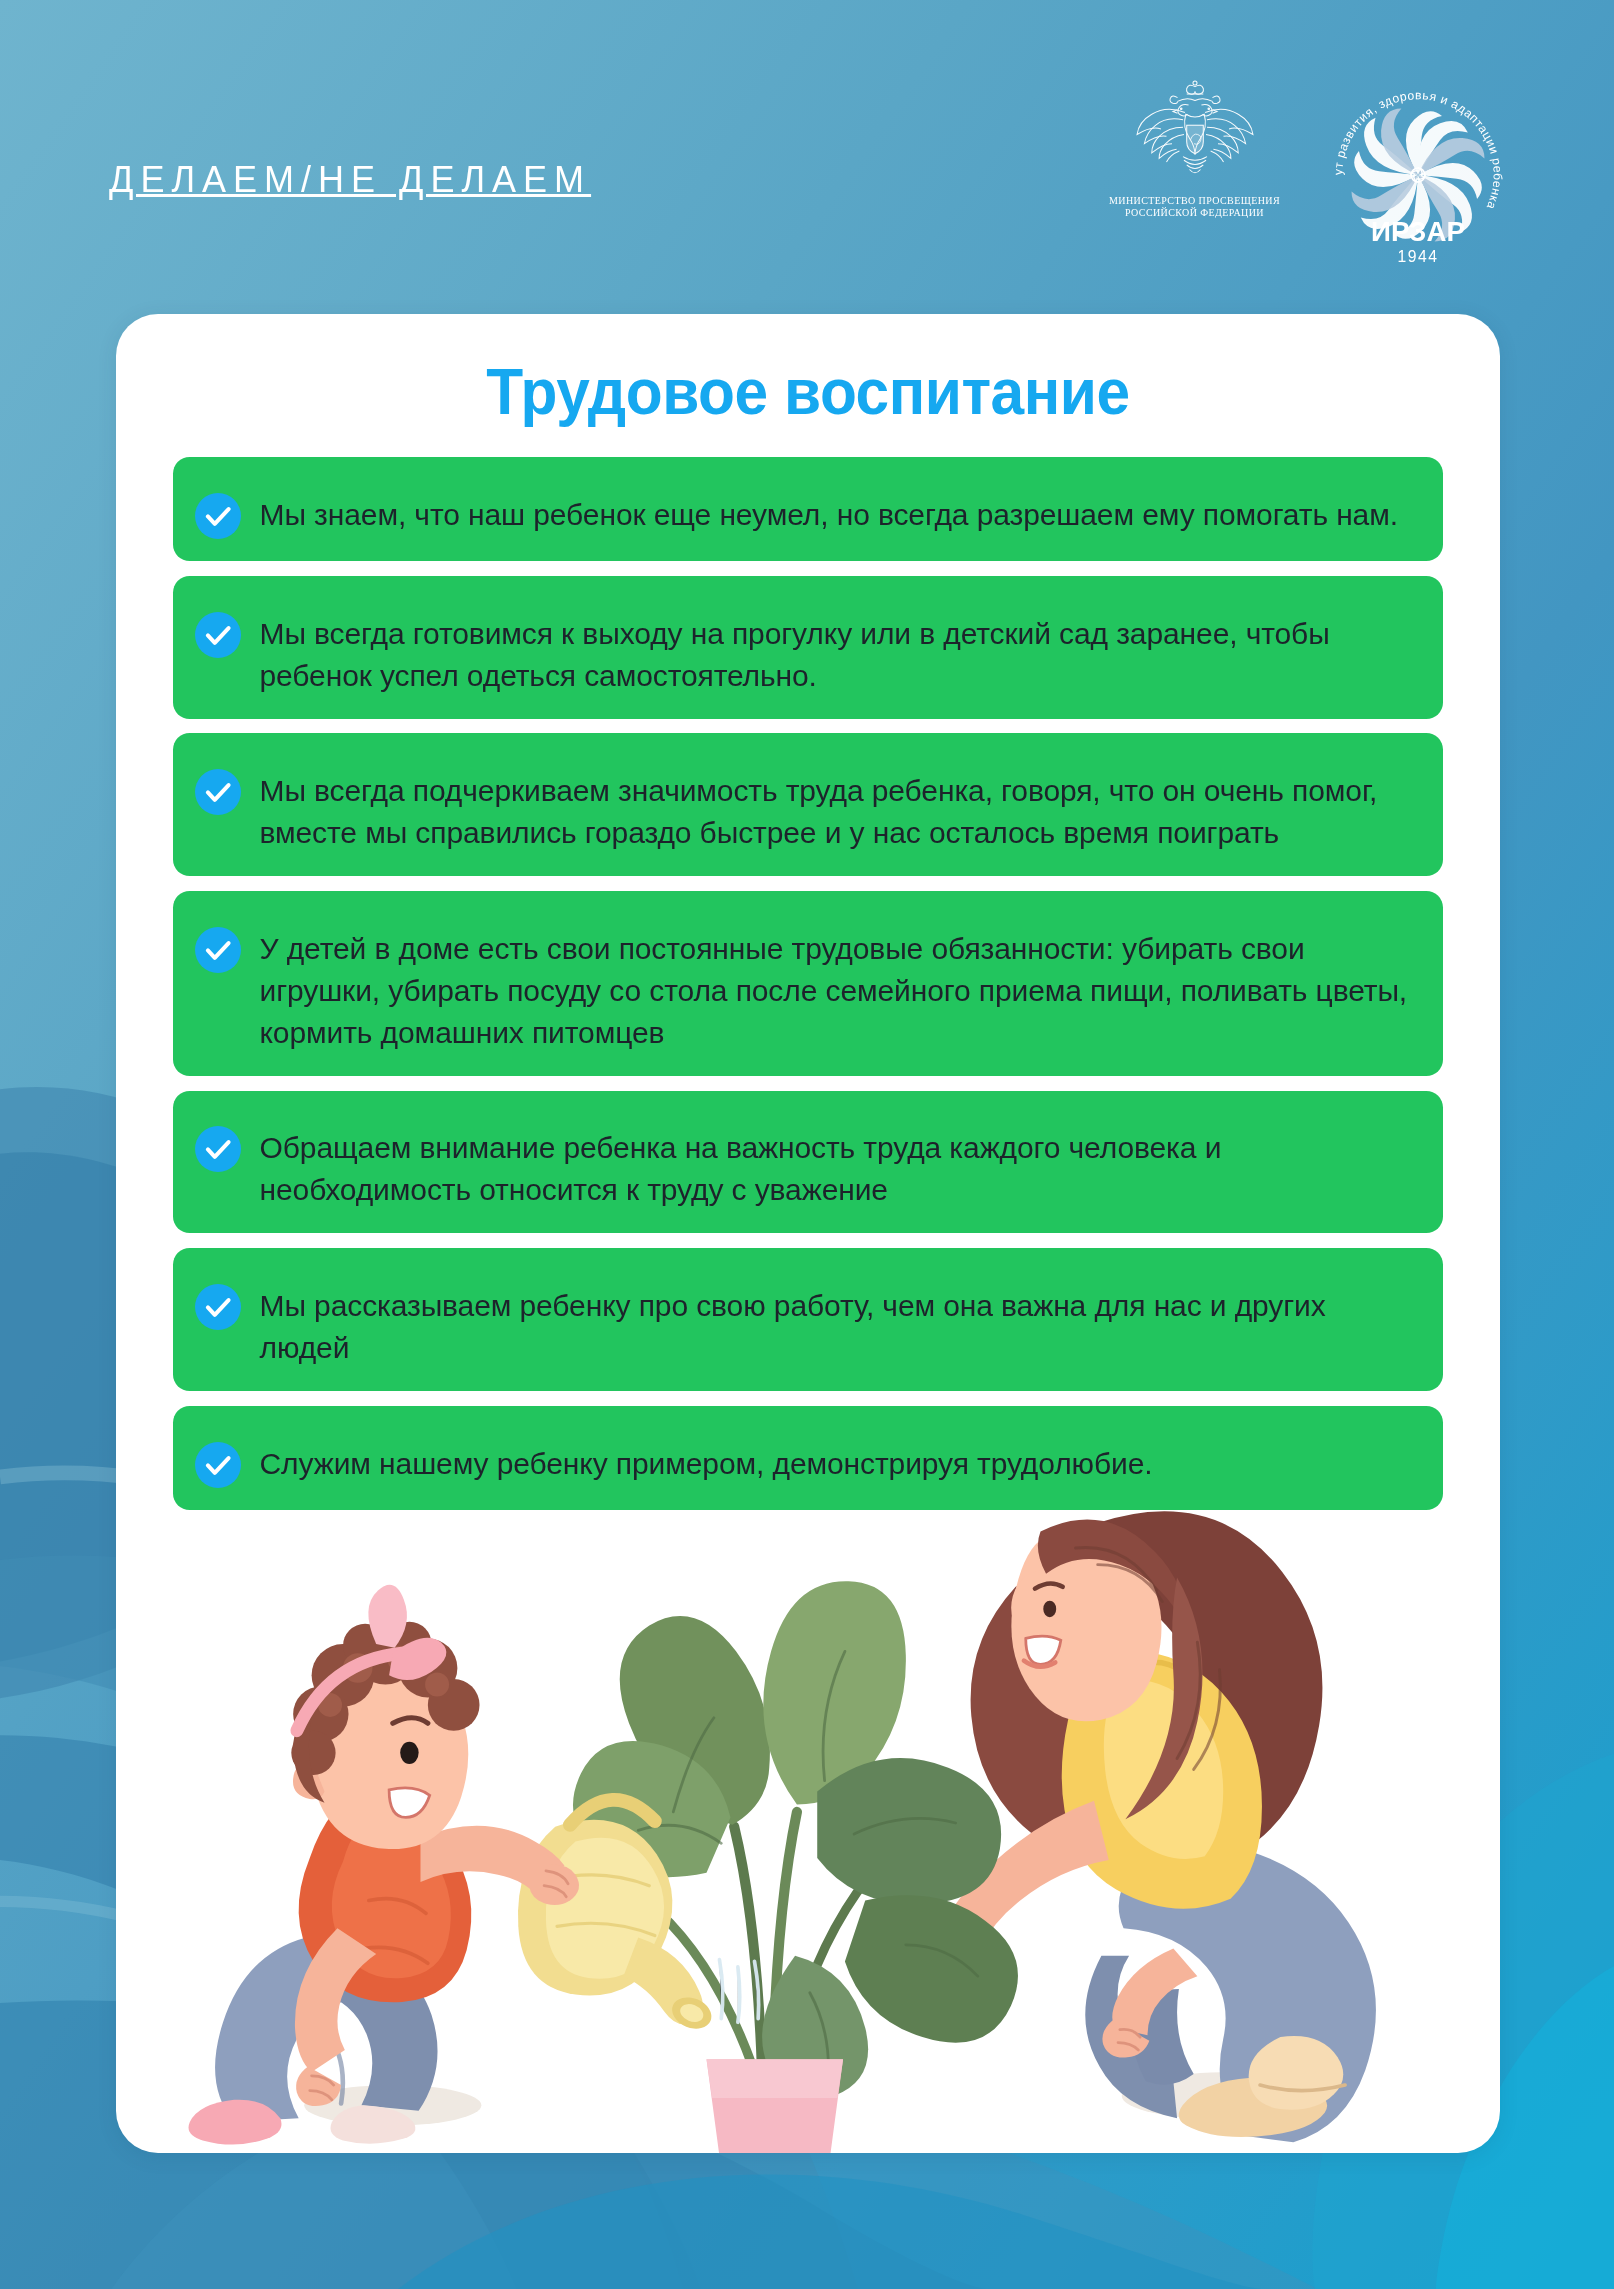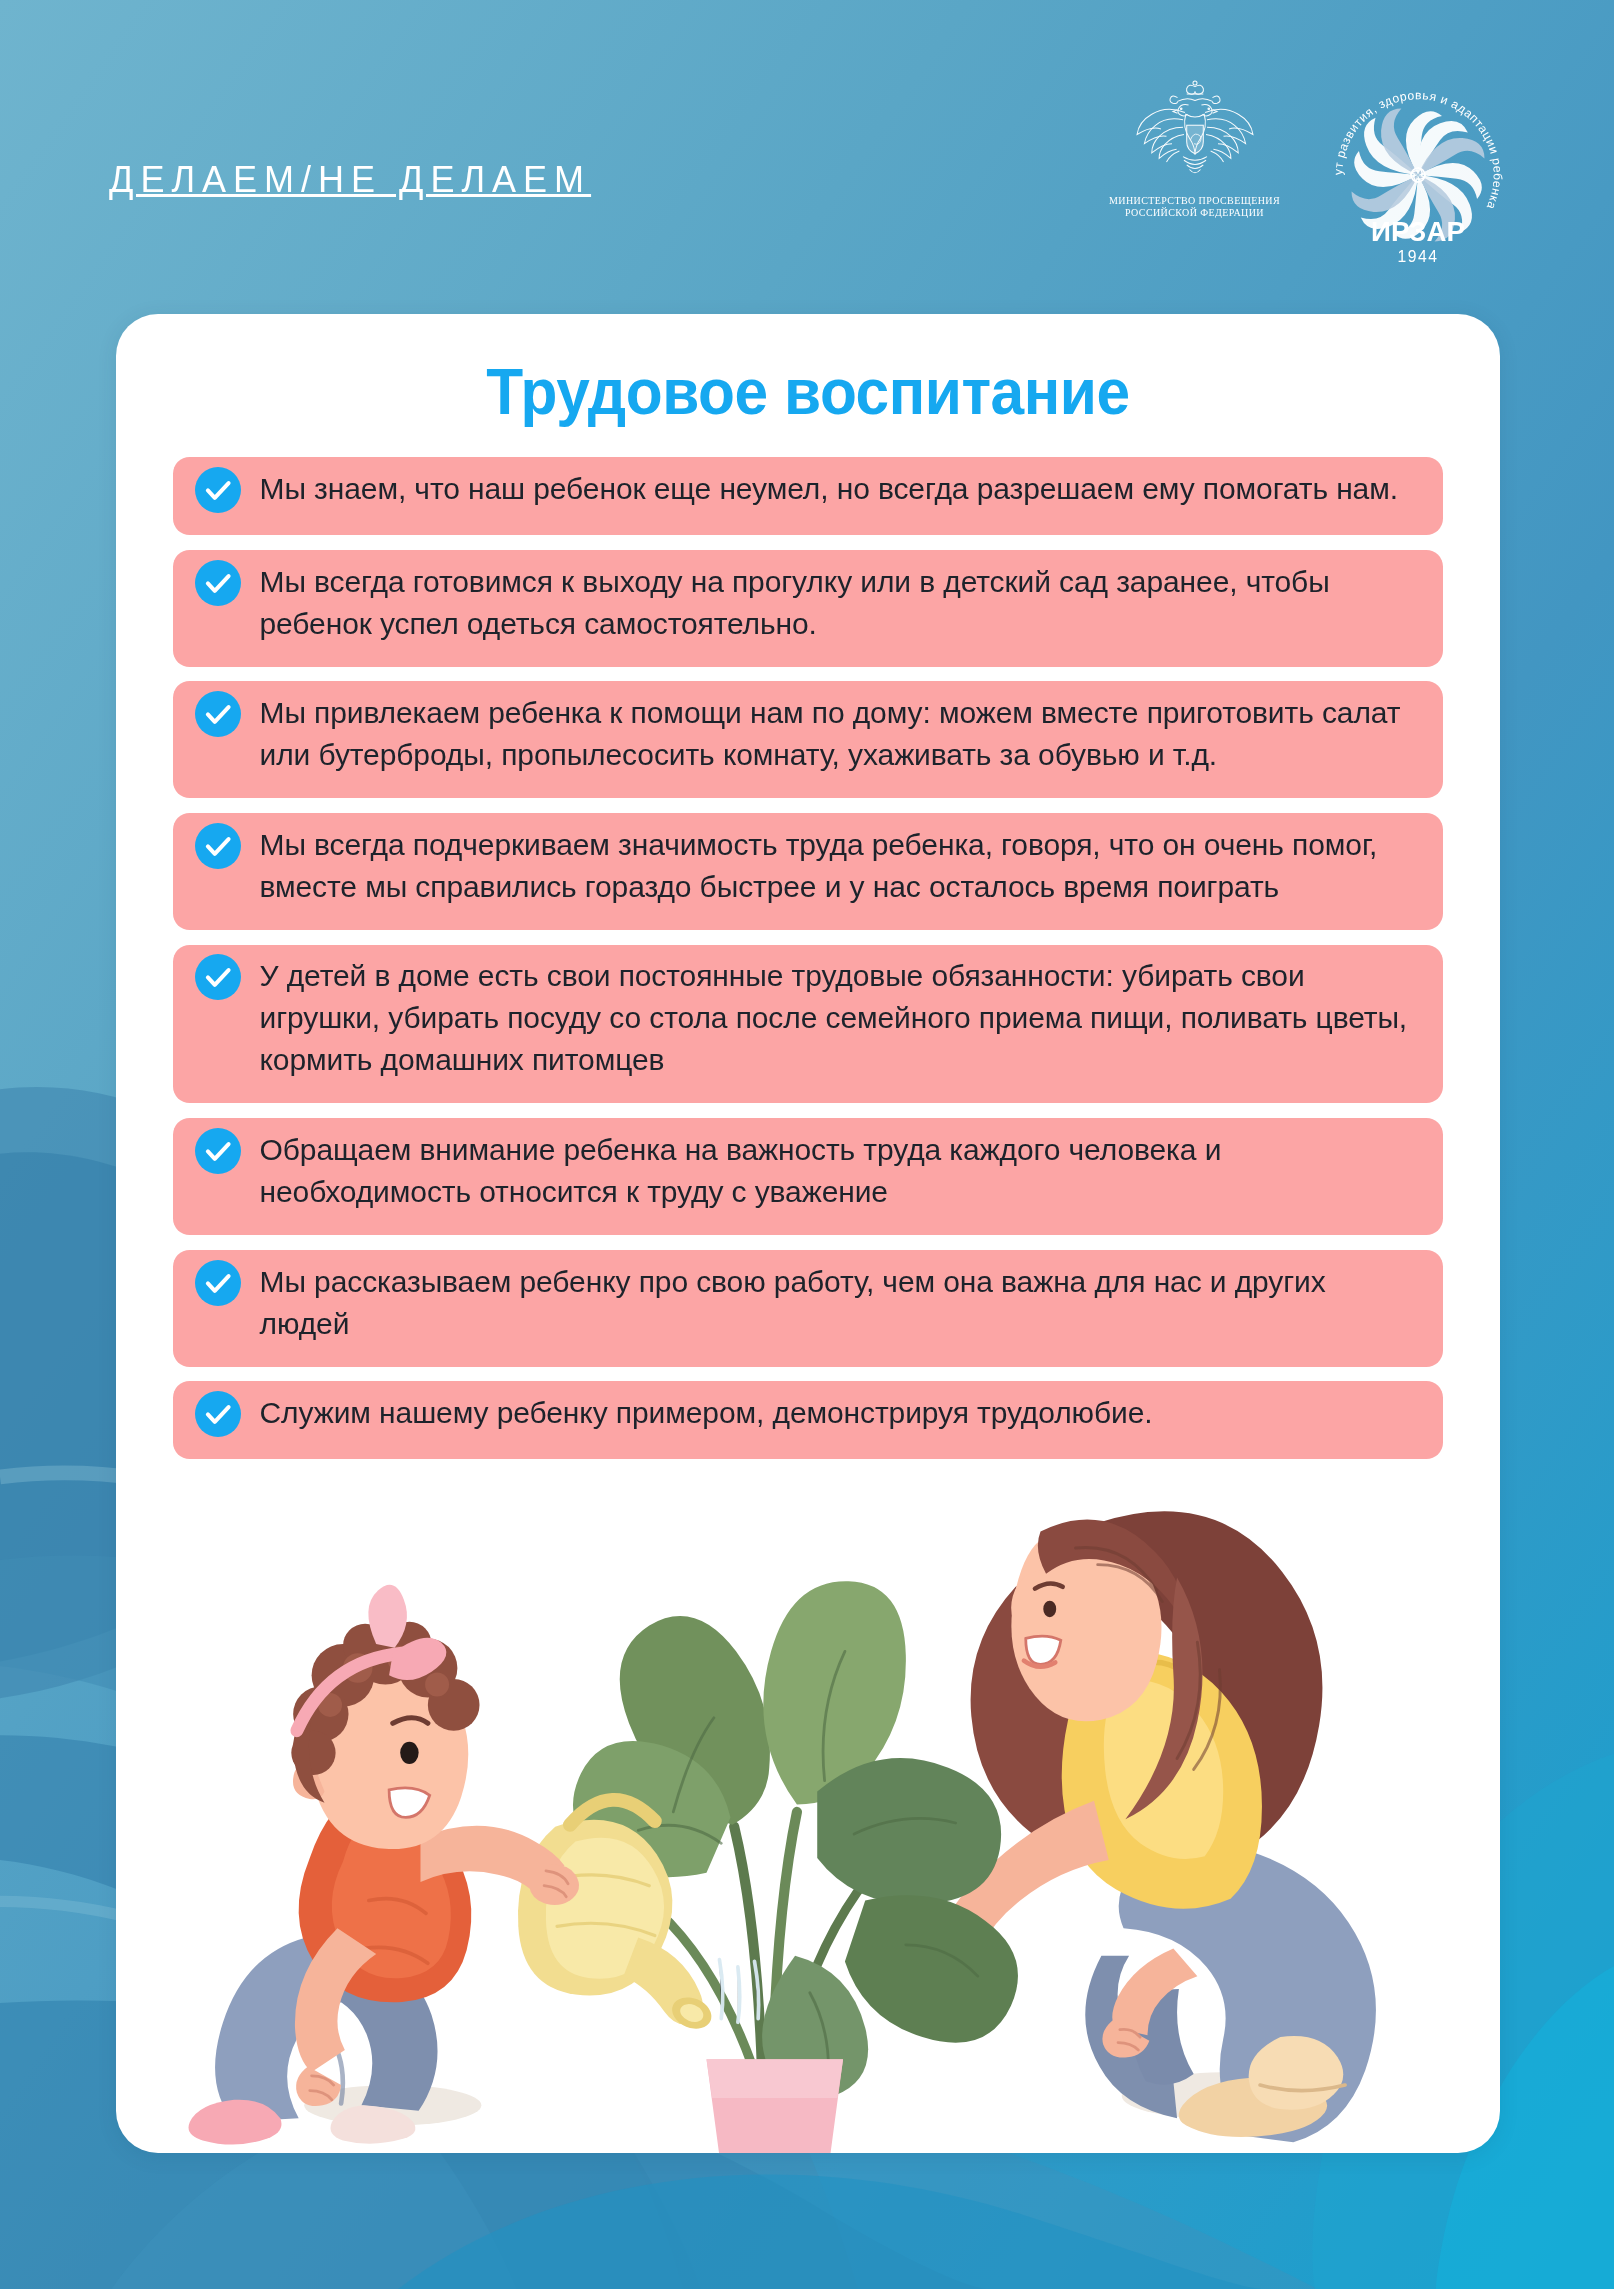--- a/index.html
+++ b/index.html
@@ -100,25 +100,25 @@
   .list {
     position: relative;
     z-index: 3;
     margin: 31px 57px 0 57px;
     display: flex;
     flex-direction: column;
     gap: 14.8px;
   }
   .row {
     position: relative;
-    background: #fca5a5;
+    background: #22c55e;
     border-radius: 16.6px;
     display: flex;
     align-items: flex-start;
-    padding: 8px 28px 22px 22px;
+    padding: 34px 28px 22px 22px;
     min-height: 72px;
     box-sizing: border-box;
   }
   .check {
     flex: 0 0 auto;
     width: 46px;
     height: 46px;
     margin-top: 1.8px;
     margin-right: 18.5px;
   }
@@ -287,27 +287,20 @@
       </div>
 
       <div class="row">
         <svg class="check" viewBox="0 0 50 50">
           <circle cx="25" cy="25" r="25" fill="#16A8F0"></circle>
           <path d="M14 25.5 l7.5 8 L36.5 17.5" fill="none" stroke="#ffffff" stroke-width="4.4" stroke-linecap="round" stroke-linejoin="round"></path>
         </svg>
         <div class="row-text">Мы всегда готовимся к выходу на прогулку или в детский сад заранее, чтобы ребенок успел одеться самостоятельно.</div>
       </div>
 
-      <div class="row">
-        <svg class="check" viewBox="0 0 50 50">
-          <circle cx="25" cy="25" r="25" fill="#16A8F0"></circle>
-          <path d="M14 25.5 l7.5 8 L36.5 17.5" fill="none" stroke="#ffffff" stroke-width="4.4" stroke-linecap="round" stroke-linejoin="round"></path>
-        </svg>
-        <div class="row-text">Мы привлекаем ребенка к помощи нам по дому: можем вместе приготовить салат или бутерброды, пропылесосить комнату, ухаживать за обувью и т.д.</div>
-      </div>
 
       <div class="row">
         <svg class="check" viewBox="0 0 50 50">
           <circle cx="25" cy="25" r="25" fill="#16A8F0"></circle>
           <path d="M14 25.5 l7.5 8 L36.5 17.5" fill="none" stroke="#ffffff" stroke-width="4.4" stroke-linecap="round" stroke-linejoin="round"></path>
         </svg>
         <div class="row-text">Мы всегда подчеркиваем значимость труда ребенка, говоря, что он очень помог, вместе мы справились гораздо быстрее и у нас осталось время поиграть</div>
       </div>
 
       <div class="row">

